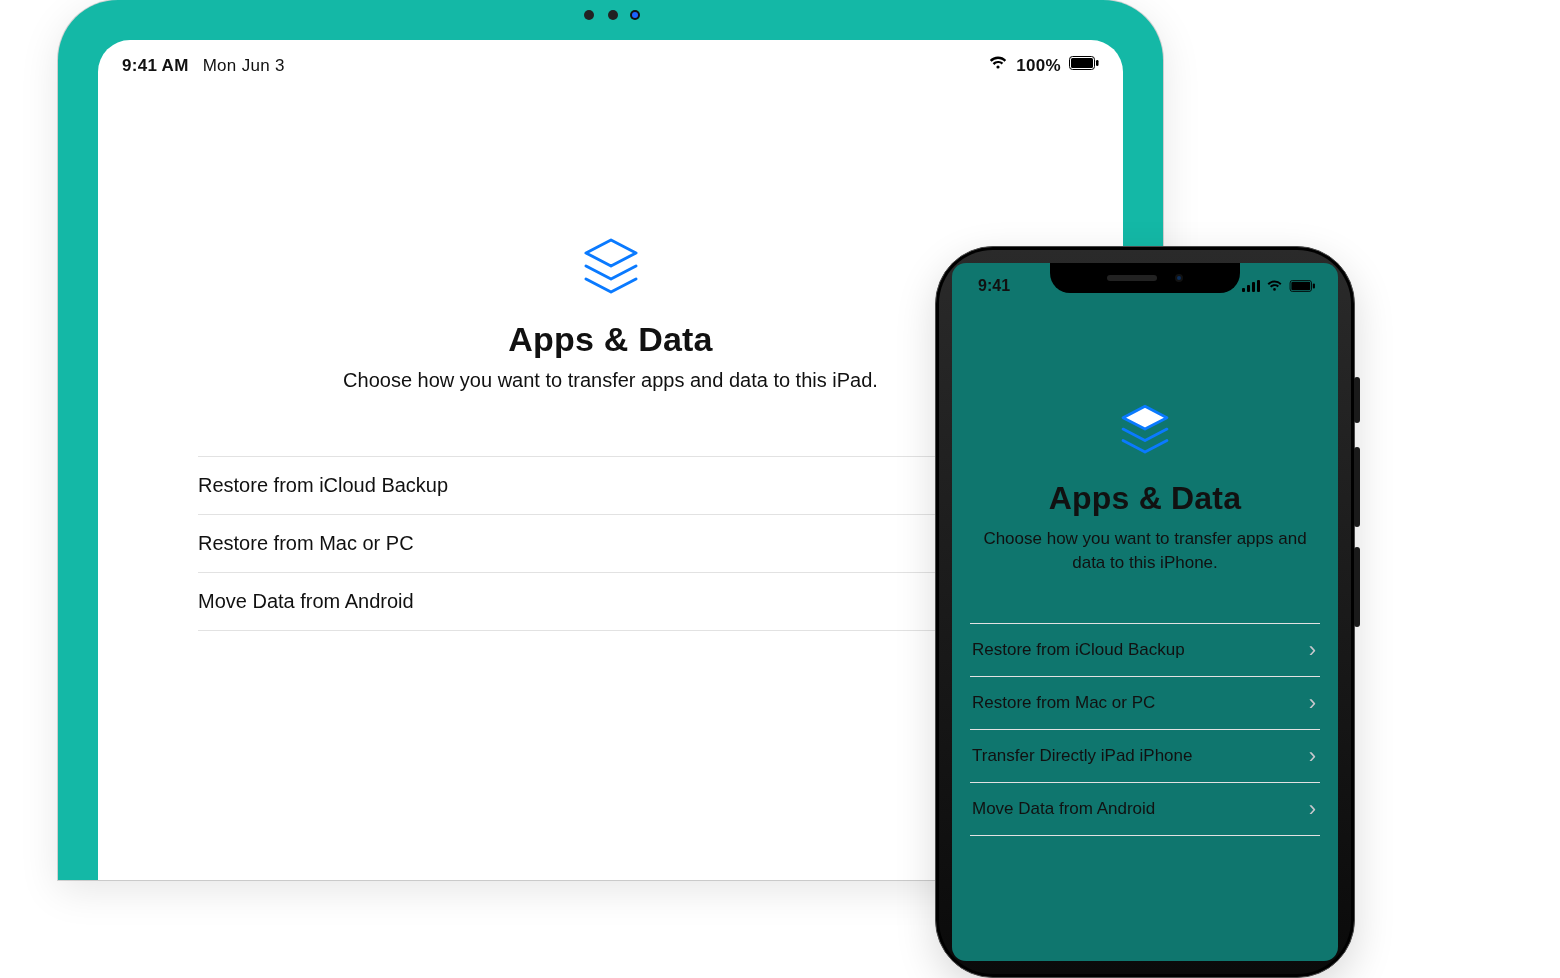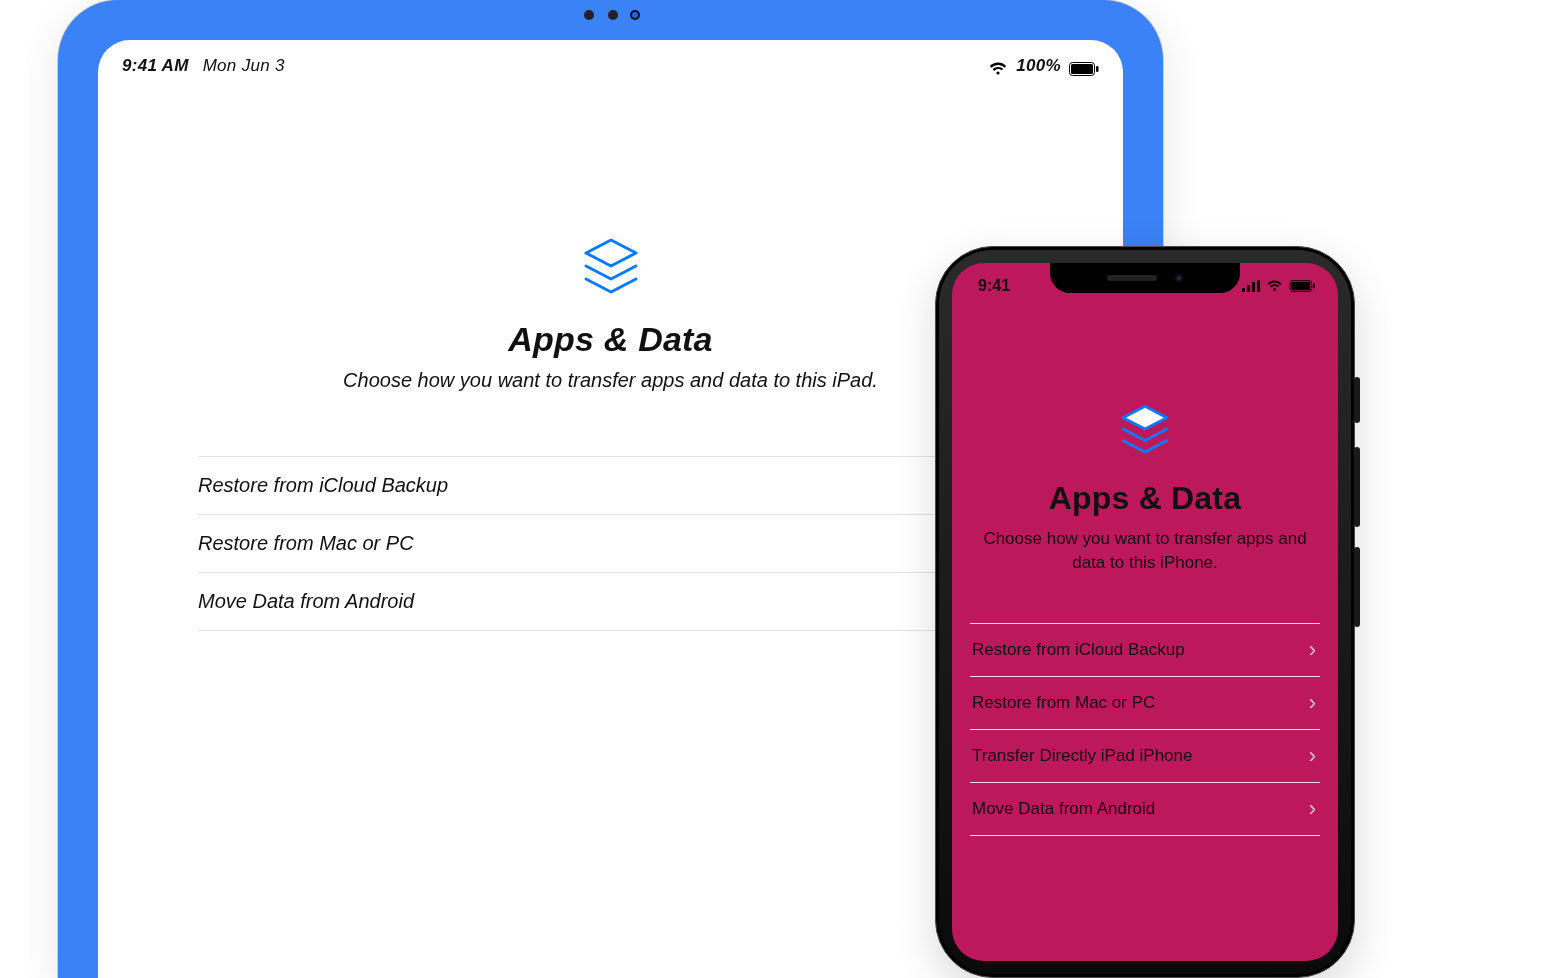--- a/index.html
+++ b/index.html
@@ -3,26 +3,25 @@
 <meta charset="utf-8">
 <style>
   * { box-sizing: border-box; }
   html, body { margin:0; padding:0; width:1560px; height:978px; font-family: -apple-system, "Helvetica Neue", Helvetica, Arial, sans-serif; background:#fff; color:#111; }
   .stage { position:relative; width:1560px; height:978px; overflow:hidden; }
 
   
   .ipad-frame {
     position:absolute;
     top:0; left:58px;
-    width:1105px; height:978px; 
-    background:#3b82f6;
+    width:1105px; height:880px; 
+    background:#14b8a6;
     border-top-left-radius:60px;
     border-top-right-radius:60px;
     box-shadow: 0 0 0 1px rgba(0,0,0,.15), 0 10px 40px rgba(0,0,0,.1);
-    font-style: italic;
   }
   .ipad-screen {
     position:absolute;
     top:40px; left:40px; right:40px; bottom:0;
     background:#fff;
     border-top-left-radius:32px;
     border-top-right-radius:32px;
     overflow:hidden;
   }
   .ipad-notch-dots {
@@ -32,21 +31,21 @@
   .ipad-notch-dots .dg { width:10px; height:10px; border-radius:50%; background:#222; }
   .ipad-notch-dots .dc { width:6px; height:6px; border-radius:50%; background:#1c63ff; box-shadow:0 0 0 2px #111; }
 
   
   .ipad-status {
     display:flex; justify-content:space-between; align-items:center;
     padding:16px 24px 10px 24px;
     font-size:17px; font-weight:600; letter-spacing:.3px;
   }
   .ipad-status .left { display:flex; gap:14px; align-items:baseline; }
-  .ipad-status .right { display:flex; gap:8px; align-items:flex-end; }
+  .ipad-status .right { display:flex; gap:8px; align-items:flex-start; }
 
   
   .ipad-content { text-align:center; padding-top:150px; }
   .stack-icon { display:block; margin:0 auto 22px auto; }
   .ipad-title { font-size:34px; font-weight:700; margin:0 0 10px 0; letter-spacing:.2px; }
   .ipad-sub { font-size:20px; color:#111; margin:0 0 64px 0; font-weight:400; }
 
   .ipad-list { margin:0 100px; text-align:left; border-top:1px solid #e2e2e2; }
   .ipad-row {
     display:flex; justify-content:space-between; align-items:center;
@@ -68,22 +67,22 @@
     border:1px solid #4a4a4a;
     box-shadow: 0 14px 40px rgba(0,0,0,.15);
   }
   .iphone-outer-shine {
     position:absolute; inset:3px;
     border-radius:54px;
     background:linear-gradient(180deg,#2a2a2a,#0a0a0a);
   }
   .iphone-screen {
     position:absolute; inset:16px;
-    background:#be185d;
-    border-radius:32px;
+    background:#0f766e;
+    border-radius:14px;
     overflow:hidden;
   }
   
   .iphone-btn { position:absolute; background:#1a1a1a; border-radius:4px; }
   .iphone-btn.b1 { right:-6px; top:130px; width:6px; height:46px; }
   .iphone-btn.b2 { right:-6px; top:200px; width:6px; height:80px; }
   .iphone-btn.b3 { right:-6px; top:300px; width:6px; height:80px; }
 
   
   .notch {

